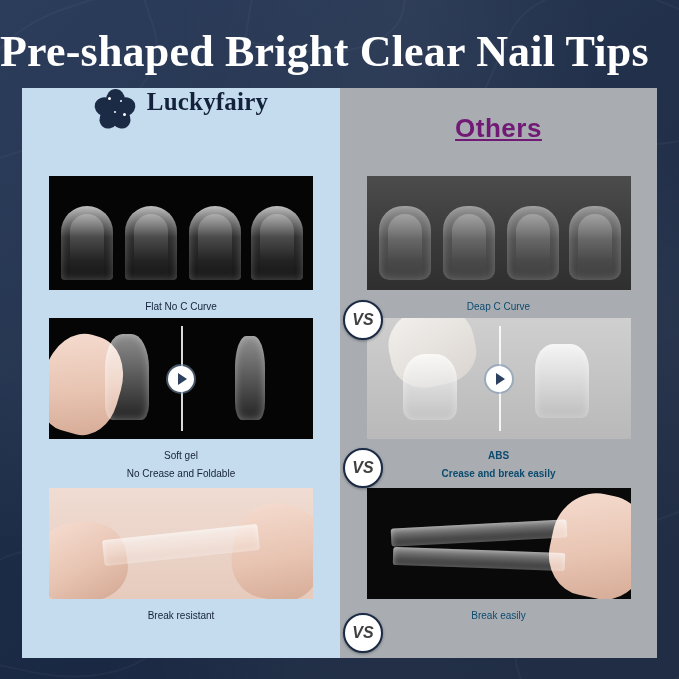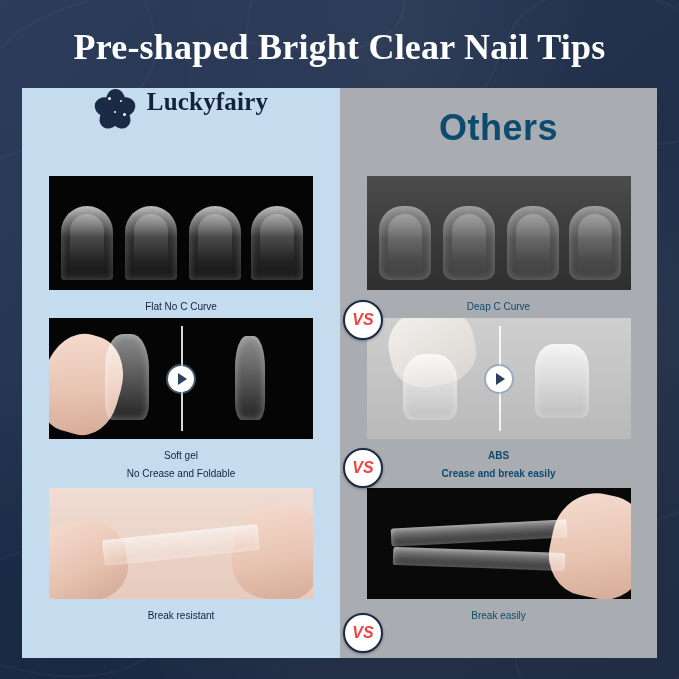--- a/index.html
+++ b/index.html
@@ -36,25 +36,25 @@
   .leaf-2 { width: 230px; height: 150px; right: -60px; top: -10px; transform: rotate(24deg); }
   .leaf-3 { width: 210px; height: 130px; left: -40px; bottom: 0px; transform: rotate(12deg); }
   .leaf-4 { width: 240px; height: 160px; right: -70px; bottom: -20px; transform: rotate(-20deg); }
   .leaf-5 { width: 150px; height: 90px; left: 250px; top: -40px; transform: rotate(8deg); }
 
   .title {
     position: absolute;
     left: 0;
     top: 26px;
     width: 679px;
-    text-align: center;
+    text-align: left;
     color: #ffffff;
     font-family: "Liberation Serif", serif;
     font-weight: bold;
-    font-size: 36px;
+    font-size: 44px;
     letter-spacing: 0.2px;
     white-space: nowrap;
   }
 
   .panel {
     position: absolute;
     left: 22px;
     top: 88px;
     width: 635px;
     height: 570px;
@@ -115,25 +115,26 @@
     font-weight: bold;
     font-size: 25px;
     color: #13213a;
     letter-spacing: 0.2px;
   }
   .others-title {
     height: 80px;
     display: flex;
     align-items: center;
     justify-content: center;
-    color: #0c4a6e;
+    color: #701a75;
     font-family: "Liberation Sans", sans-serif;
     font-weight: bold;
-    font-size: 36px;
+    font-size: 26px;
     letter-spacing: 0.5px;
+    text-decoration: underline;
   }
 
   
   .row {
     position: absolute;
     left: 0;
     width: 100%;
   }
   .row-1 { top: 88px; }
   .row-2 { top: 230px; }
@@ -165,21 +166,21 @@
   }
 
   
   .vs {
     position: absolute;
     width: 36px;
     height: 36px;
     border-radius: 50%;
     background: #ffffff;
     border: 2px solid #1b2a45;
-    color: #ef4444;
+    color: #404040;
     font-weight: bold;
     font-size: 16px;
     font-style: italic;
     display: flex;
     align-items: center;
     justify-content: center;
     left: 321px;
     z-index: 6;
     box-shadow: 0 1px 3px rgba(0,0,0,0.35);
   }

